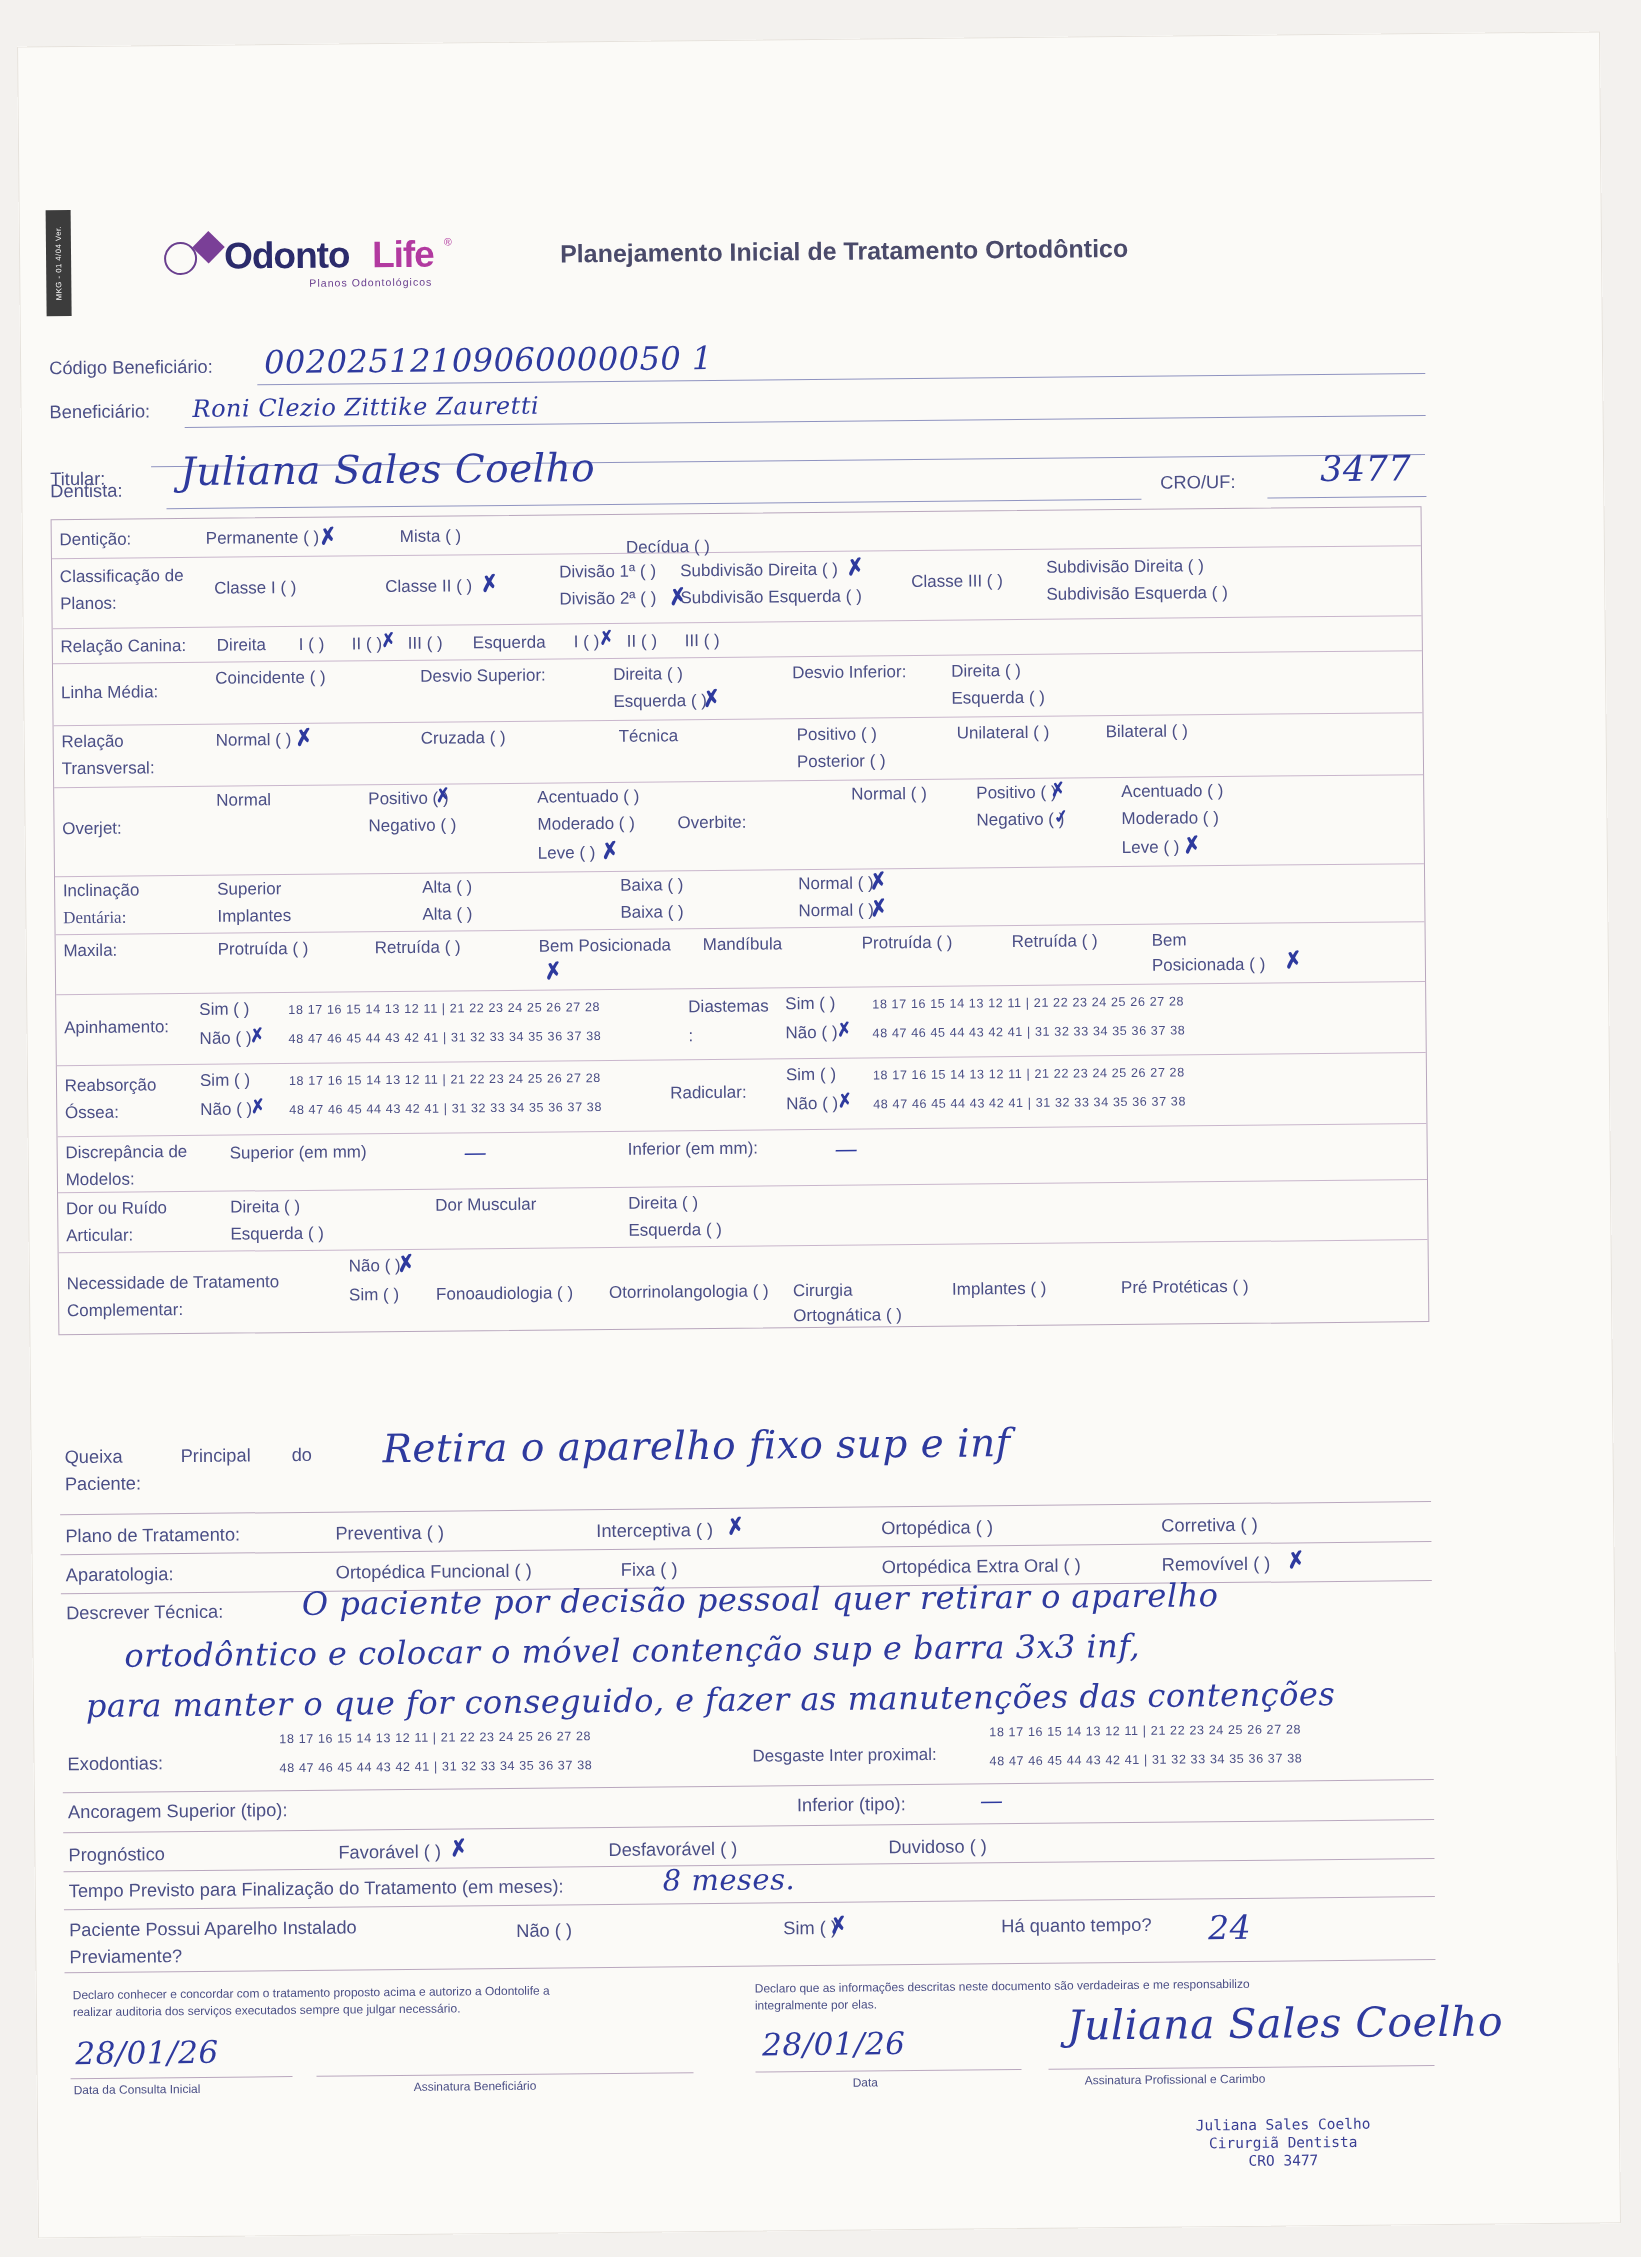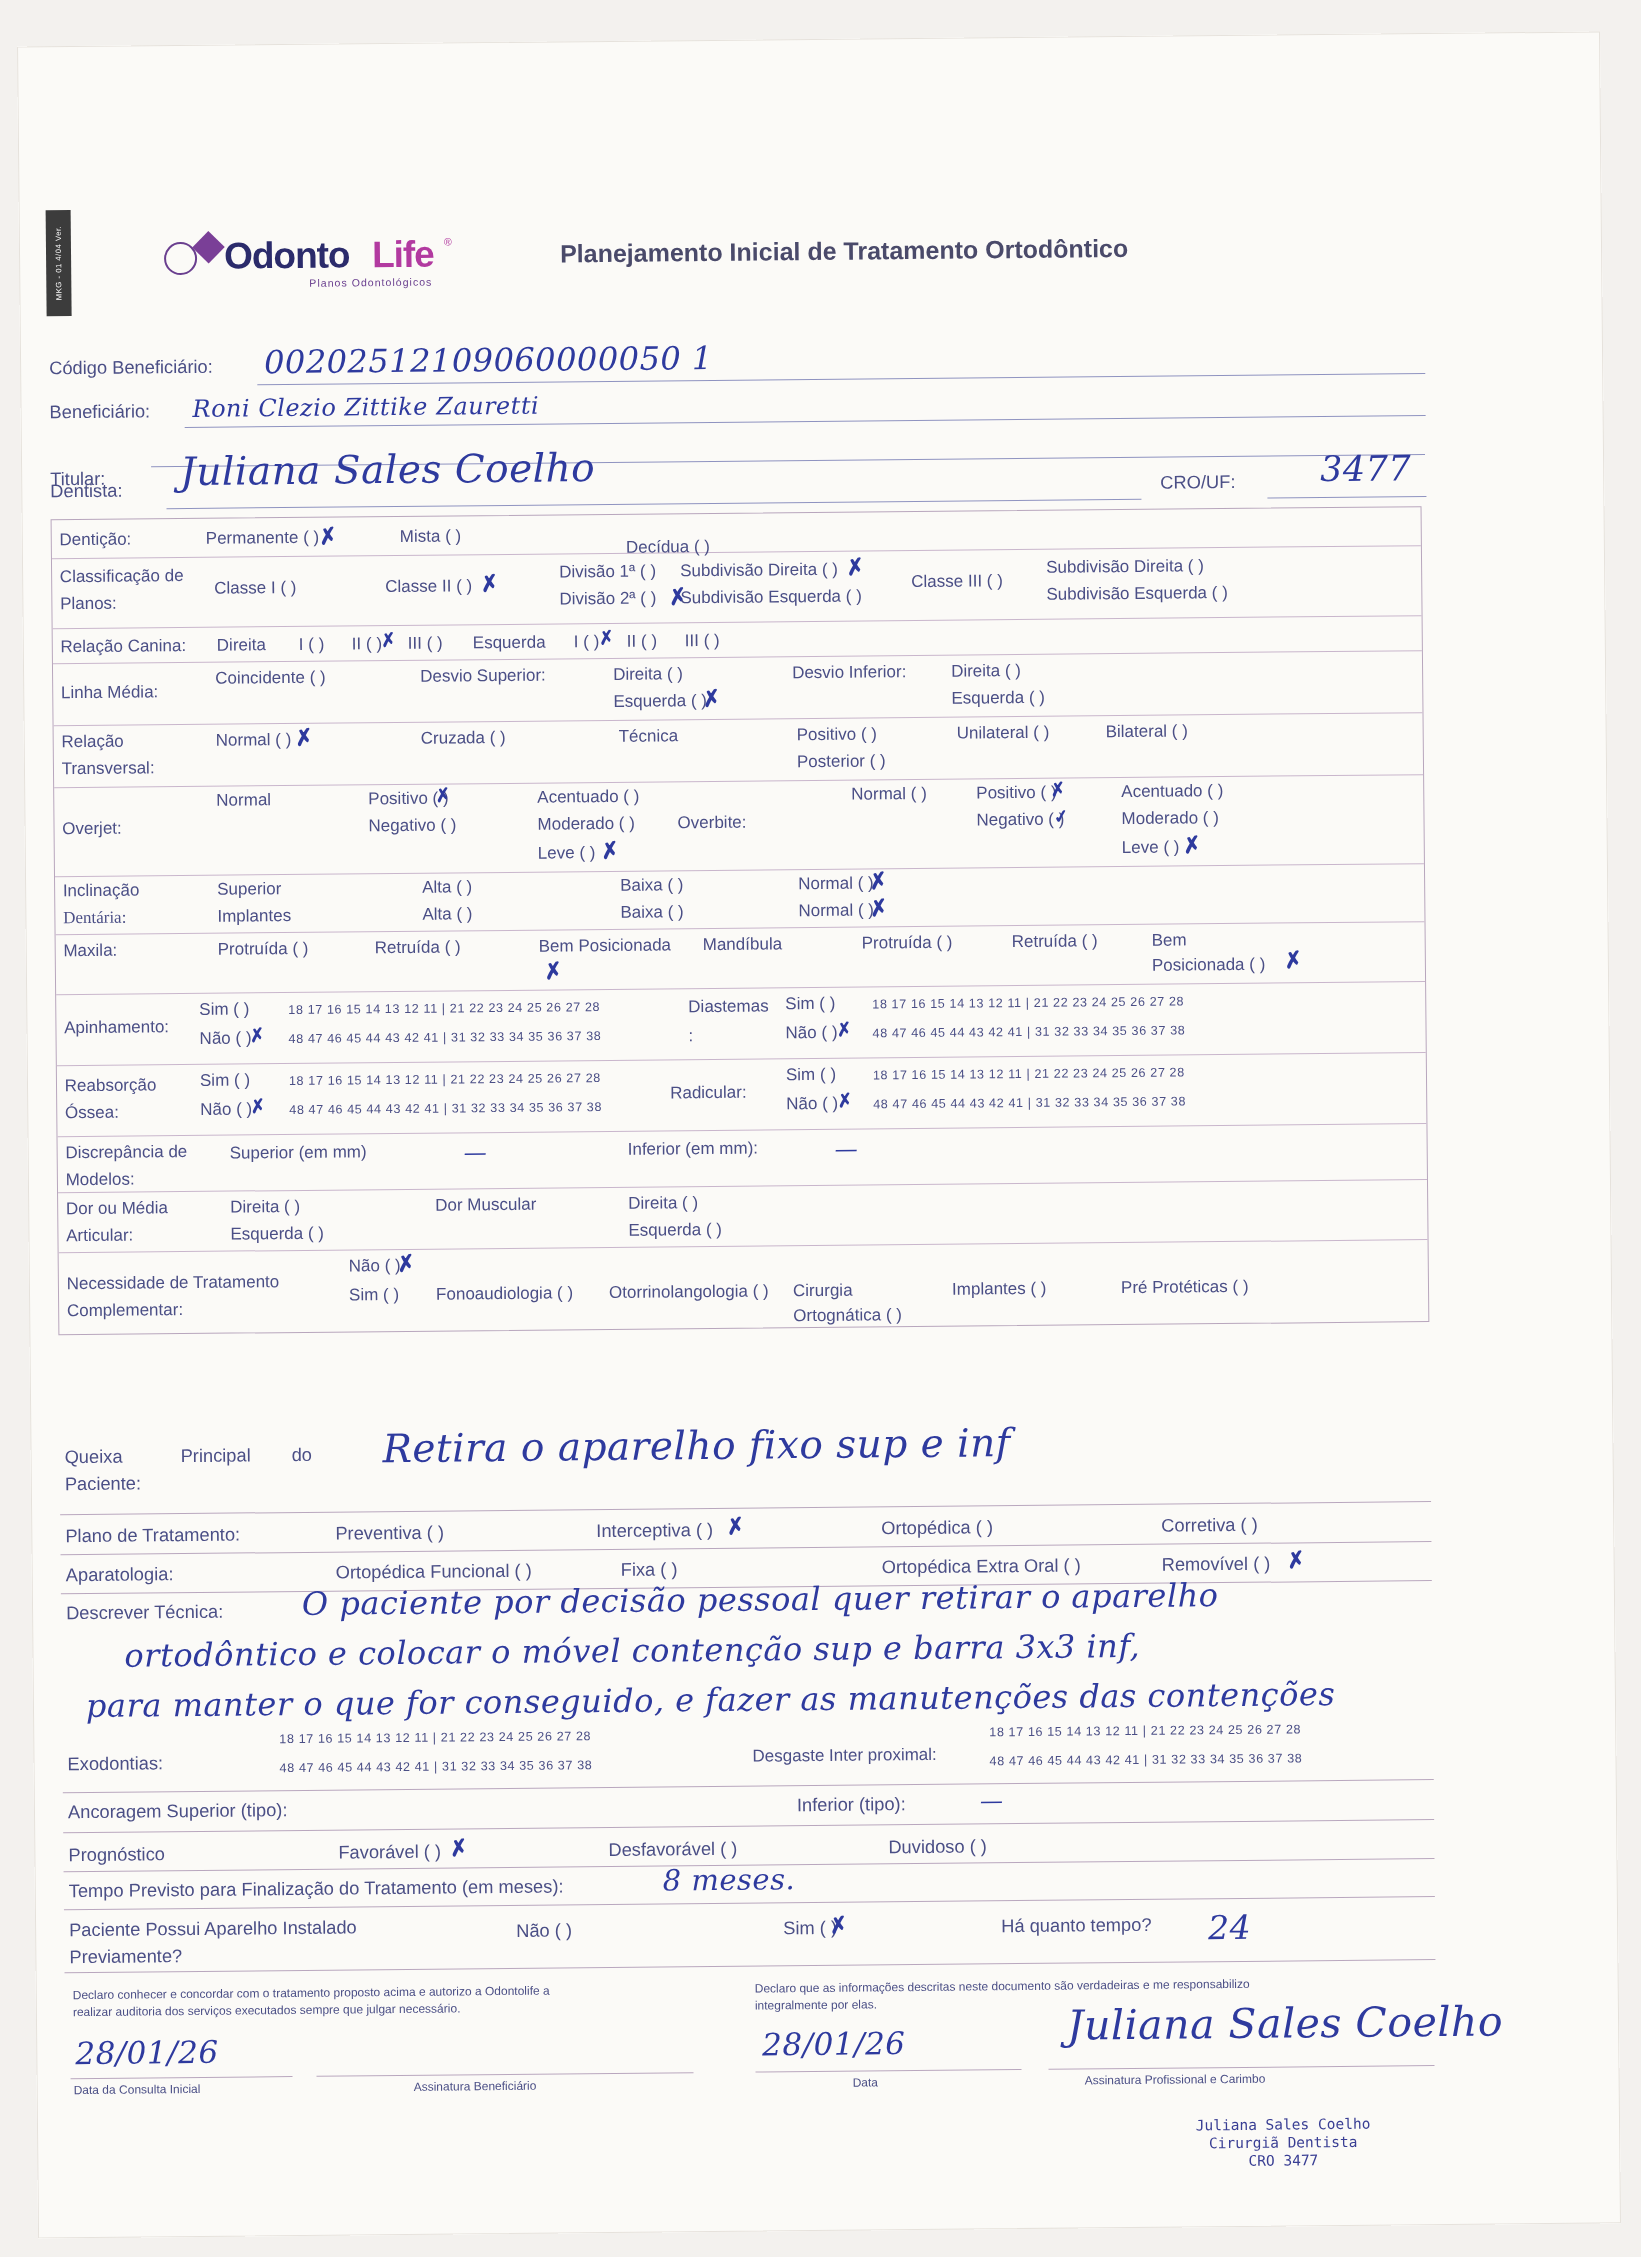--- a/index.html
+++ b/index.html
@@ -259,21 +259,21 @@
     <div class="row" style="height:56px;">
       <div class="lbl" style="left:7.7px; top:5.8px;">Discrepância de</div>
       <div class="lbl" style="left:7.7px; top:33px;">Modelos:</div>
       <div class="cell" style="left:172px; top:7.7px;">Superior (em mm)</div>
       <div class="hand" style="position:absolute; left:406px; top:5.8px; font-size:23px;">—</div>
       <div class="cell" style="left:570px; top:7.7px;">Inferior (em mm):</div>
       <div class="hand" style="position:absolute; left:777px; top:5.8px; font-size:23px;">—</div>
     </div>
 
     <div class="row" style="height:60px;">
-      <div class="lbl" style="left:7.7px; top:5.8px;">Dor ou Média</div>
+      <div class="lbl" style="left:7.7px; top:5.8px;">Dor ou Ruído</div>
       <div class="lbl" style="left:7.7px; top:33px;">Articular:</div>
       <div class="cell" style="left:172px; top:5.8px;">Direita ( )</div>
       <div class="cell" style="left:172px; top:33px;">Esquerda ( )</div>
       <div class="cell" style="left:377px; top:5.8px;">Dor Muscular</div>
       <div class="cell" style="left:570px; top:5.8px;">Direita ( )</div>
       <div class="cell" style="left:570px; top:33px;">Esquerda ( )</div>
     </div>
 
     <div class="row" style="height:81px;">
       <div class="lbl" style="left:7.7px; top:21px;">Necessidade de Tratamento</div>

